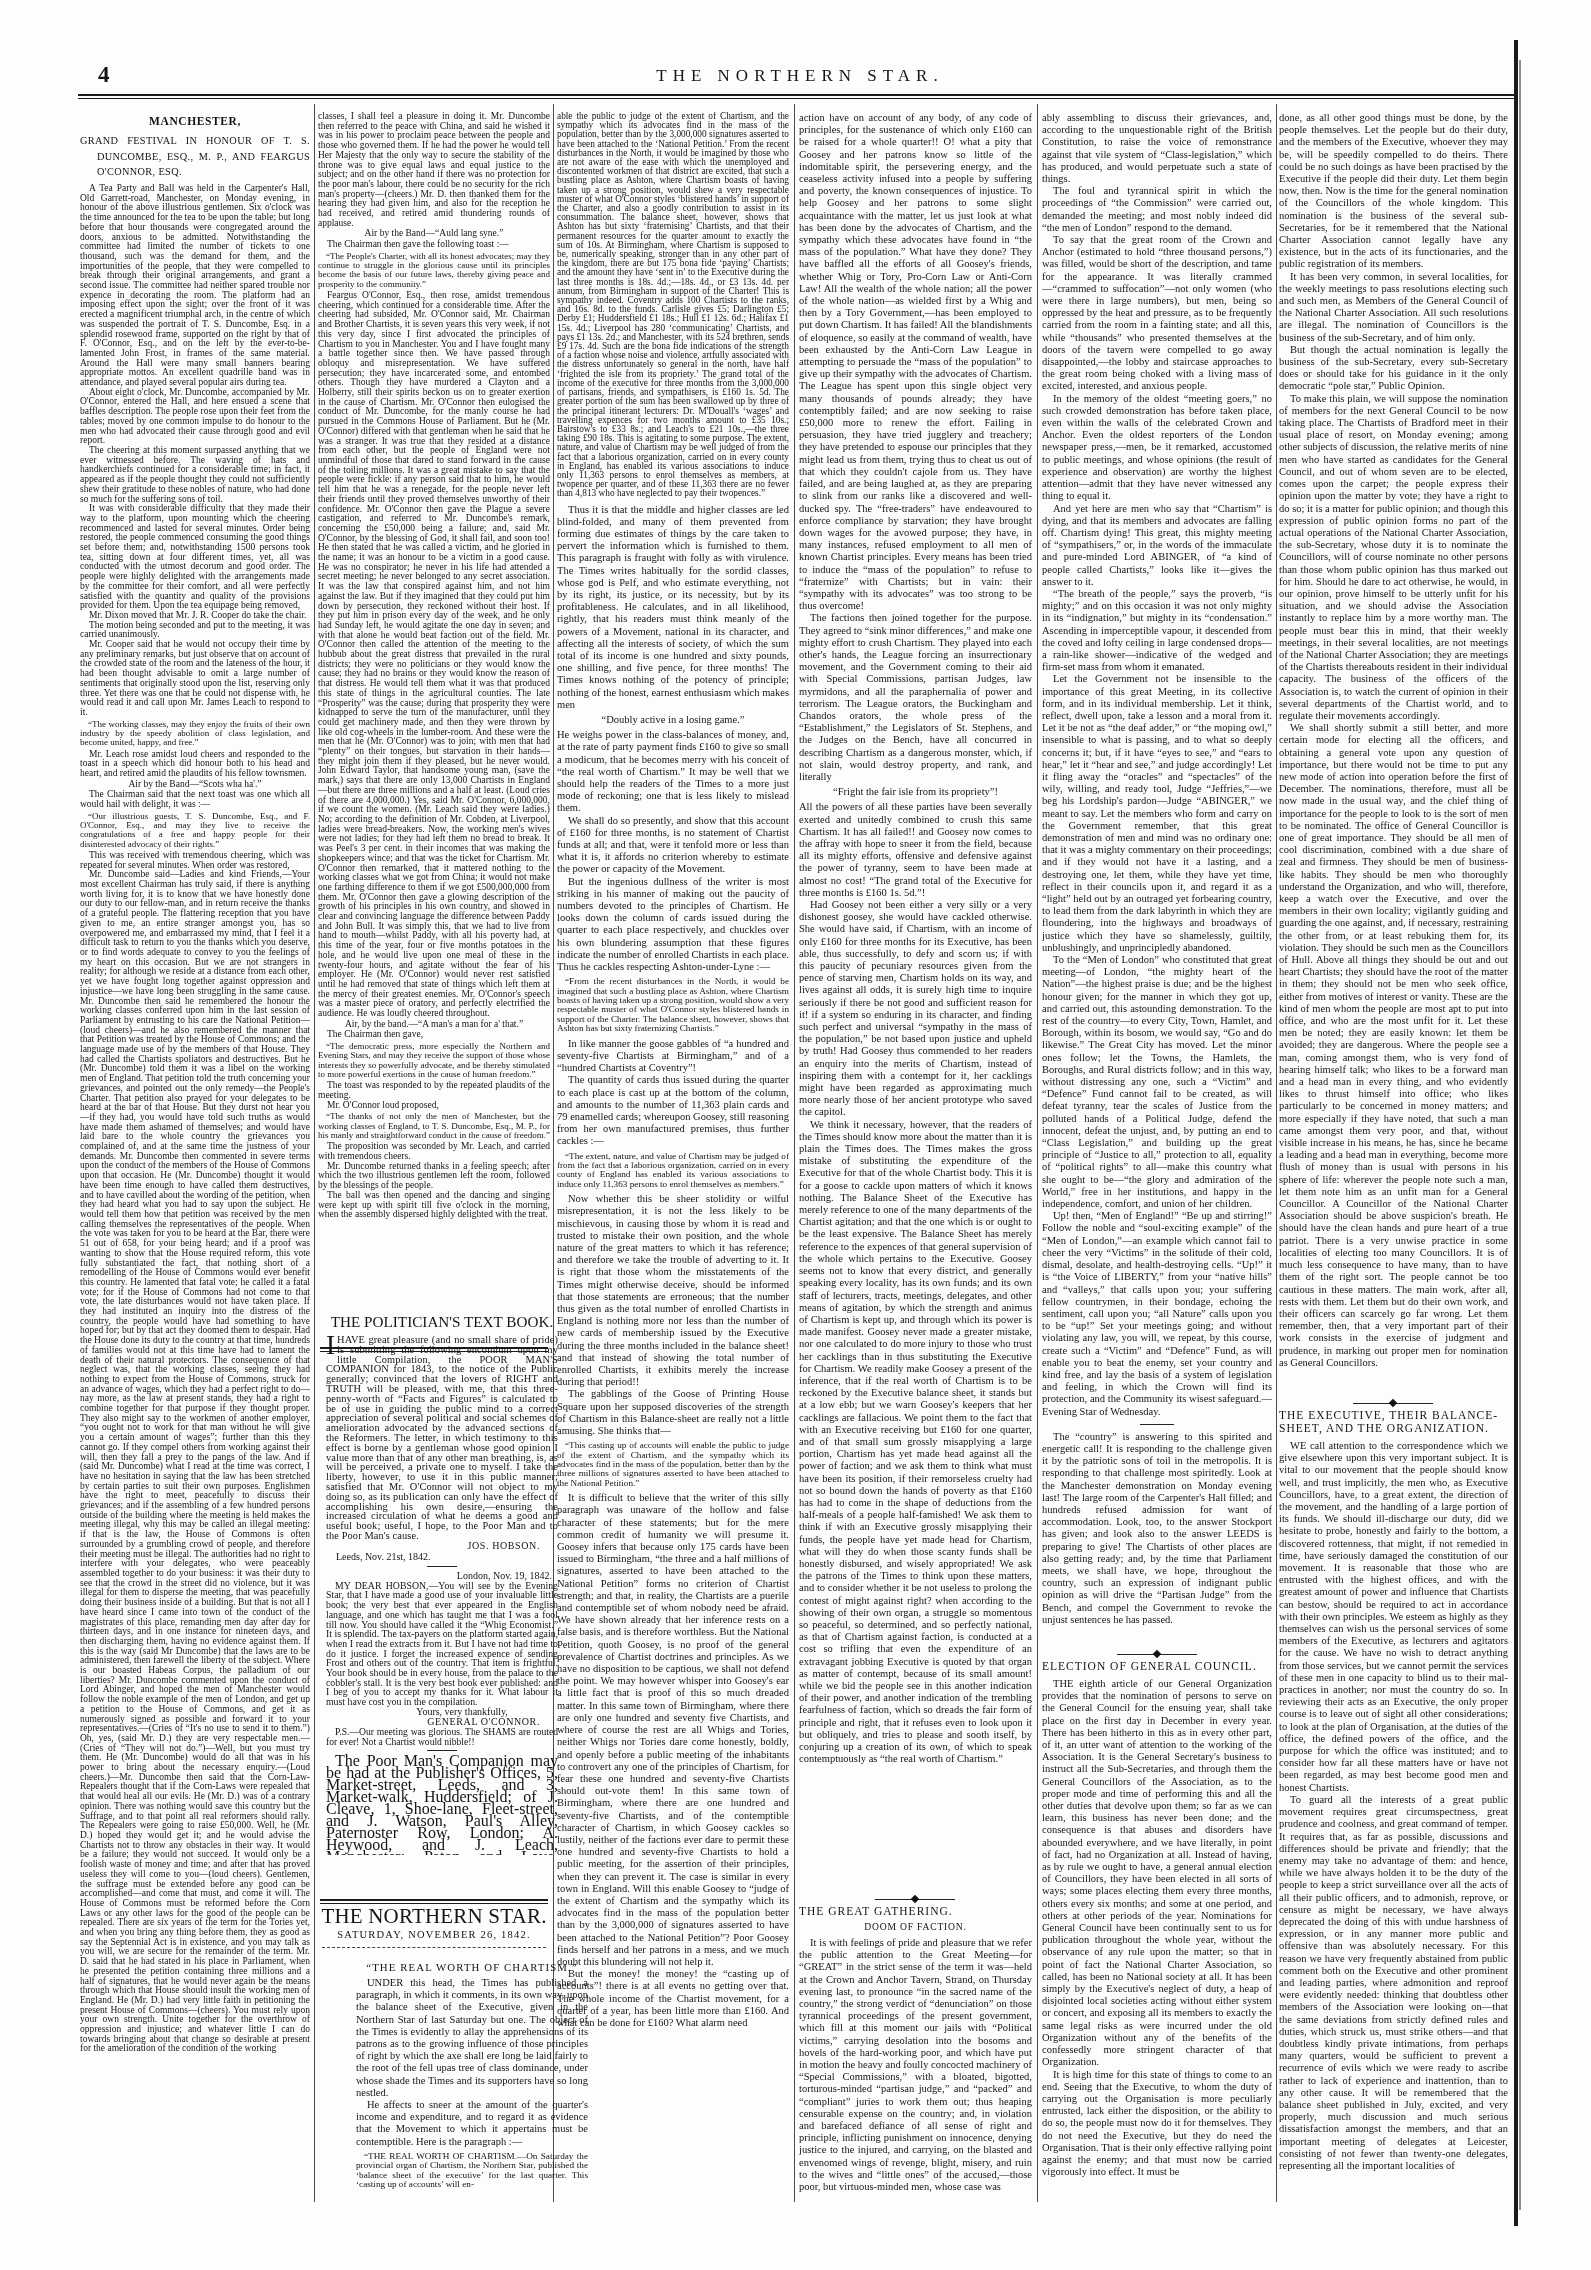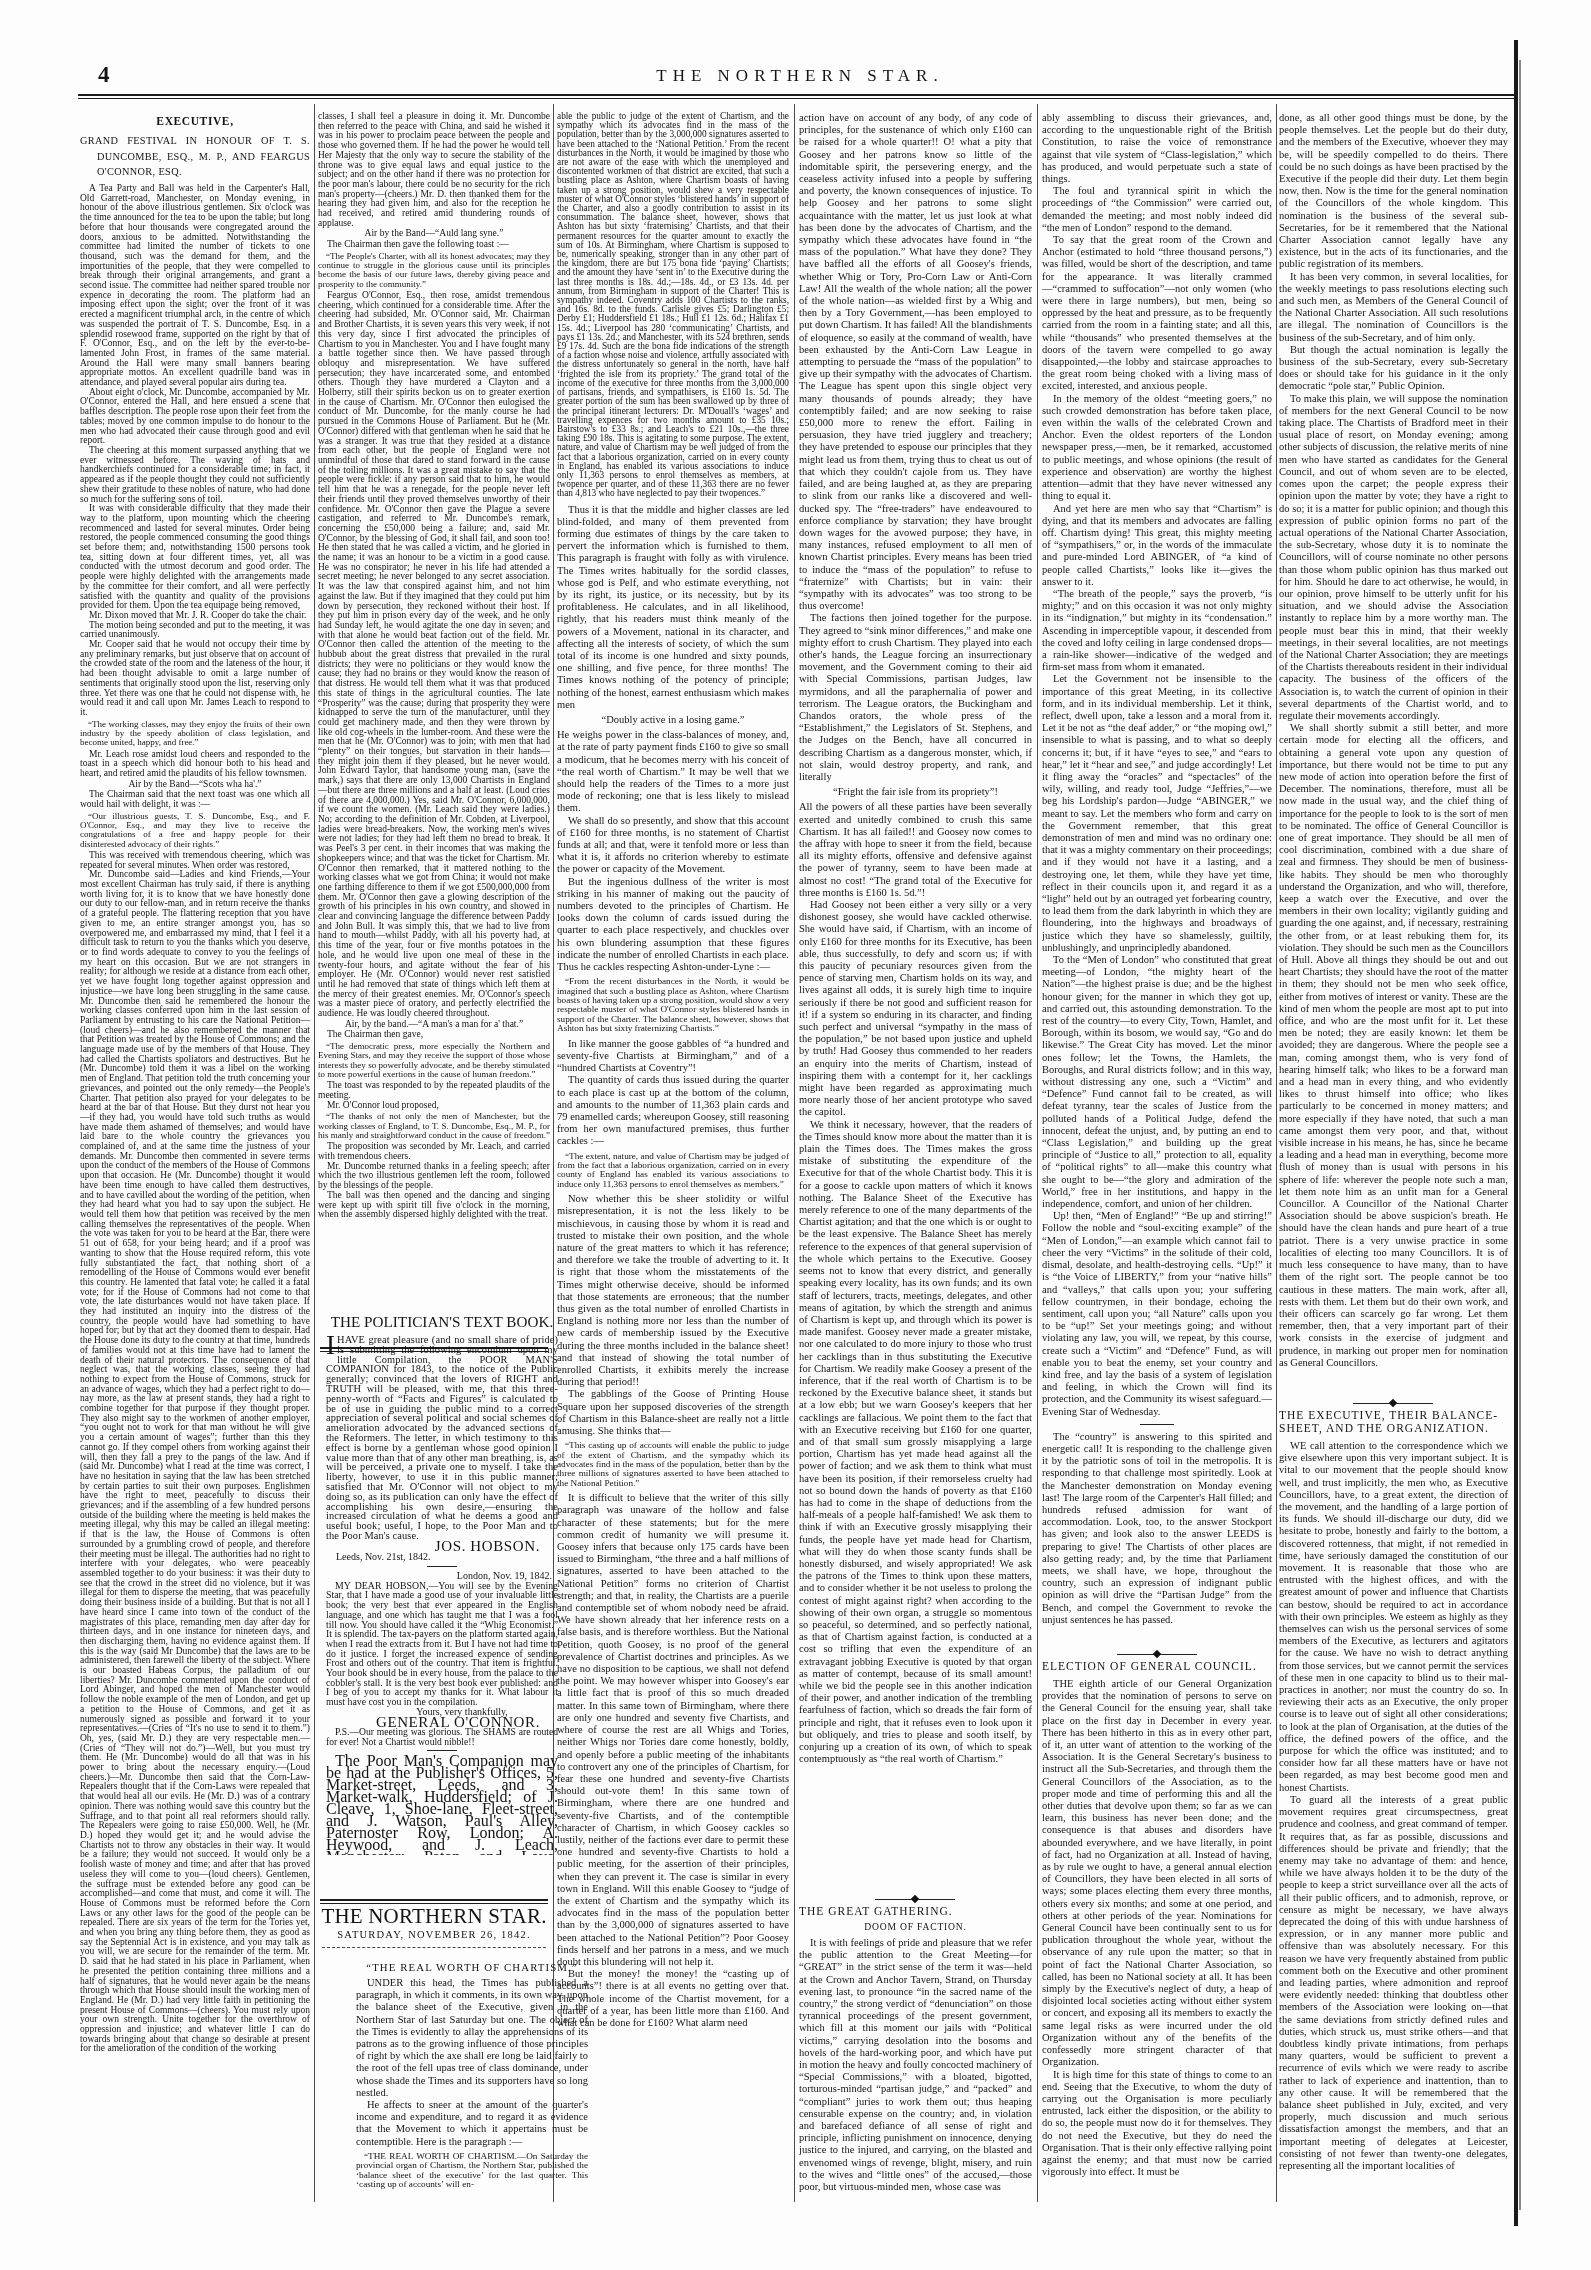--- a/index.html
+++ b/index.html
@@ -27,21 +27,21 @@
 .sec-hd{text-align:left;font-size:11.5px;letter-spacing:1px;line-height:13px;white-space:nowrap;}
 .sec-sub{text-align:center;font-size:9.6px;letter-spacing:.8px;line-height:12px;margin-top:3px;}
 .orn{position:absolute;height:7px;}
 .orn::before{content:"";position:absolute;left:0;right:0;top:3px;height:1px;background:#222;}
 .orn::after{content:"";position:absolute;left:50%;top:0;width:6px;height:6px;margin-left:-3px;background:#111;transform:rotate(45deg);}
 .dbl{position:absolute;height:5px;border-top:2px solid #1c1c1c;border-bottom:1px solid #1c1c1c;box-sizing:border-box;}
 
 .pol-hd{font-size:15.2px;line-height:18px;text-align:center;white-space:nowrap;margin-bottom:4px;}
 .seg p.pol-body{font-size:10.4px;line-height:9.8px;text-indent:0;letter-spacing:.1px;}
 .seg p.pol-body::first-letter{float:left;font-size:27px;line-height:19px;margin:1px 2px 0 0;}
-.sig{text-align:right;font-size:15px;line-height:10px;letter-spacing:.6px;padding-right:18px;}
+.sig{text-align:right;font-size:10px;line-height:10px;letter-spacing:.6px;padding-right:18px;}
 .place{font-size:10px;line-height:11px;padding-left:10px;}
 .short-rule{width:30px;height:1px;background:#222;margin:4px auto;}
 .ldate{text-align:right;font-size:10px;line-height:10px;padding-right:6px;}
 .seg p.letter{font-size:9.8px;line-height:9.7px;text-indent:9px;}
 .closing{text-align:center;font-size:10px;line-height:10px;padding-left:40px;}
 .seg p.ps{font-size:9.6px;line-height:9.7px;text-indent:9px;}
 .seg p.ad{font-size:16px;line-height:12px;text-indent:9px;}
 
 .mast-title{font-size:21px;line-height:22px;text-align:center;letter-spacing:.2px;white-space:nowrap;}
 .mast-date{font-size:10.5px;line-height:12px;text-align:center;letter-spacing:1.2px;margin-top:2px;}
@@ -61,21 +61,21 @@
 
   <div class="vr" style="left:314px"></div>
   <div class="vr" style="left:553px"></div>
   <div class="vr" style="left:794px"></div>
   <div class="vr" style="left:1037px"></div>
   <div class="vr" style="left:1276px"></div>
   <div class="binding"></div>
   <div class="binding2"></div>
 
   <div class="seg" style="left:80px;top:112px;width:230px;height:72px;">
-    <div class="hd-man">EXECUTIVE,</div>
+    <div class="hd-man">MANCHESTER,</div>
     <div class="subhd">GRAND FESTIVAL IN HONOUR OF T. S. DUNCOMBE, ESQ., M. P., AND FEARGUS O'CONNOR, ESQ.</div>
   </div>
   <div class="seg sm" style="left:80px;top:184px;width:230px;height:2016px;">
     <p>A Tea Party and Ball was held in the Carpenter's Hall, Old Garrett-road, Manchester, on Monday evening, in honour of the above illustrious gentlemen. Six o'clock was the time announced for the tea to be upon the table; but long before that hour thousands were congregated around the doors, anxious to be admitted. Notwithstanding the committee had limited the number of tickets to one thousand, such was the demand for them, and the importunities of the people, that they were compelled to break through their original arrangements, and grant a second issue. The committee had neither spared trouble nor expence in decorating the room. The platform had an imposing effect upon the sight; over the front of it was erected a magnificent triumphal arch, in the centre of which was suspended the portrait of T. S. Duncombe, Esq. in a splendid rosewood frame, supported on the right by that of F. O'Connor, Esq., and on the left by the ever-to-be-lamented John Frost, in frames of the same material. Around the Hall were many small banners bearing appropriate mottos. An excellent quadrille band was in attendance, and played several popular airs during tea.</p>
     <p>About eight o'clock, Mr. Duncombe, accompanied by Mr. O'Connor, entered the Hall, and here ensued a scene that baffles description. The people rose upon their feet from the tables; moved by one common impulse to do honour to the men who had advocated their cause through good and evil report.</p>
     <p>The cheering at this moment surpassed anything that we ever witnessed before. The waving of hats and handkerchiefs continued for a considerable time; in fact, it appeared as if the people thought they could not sufficiently shew their gratitude to these nobles of nature, who had done so much for the suffering sons of toil.</p>
     <p>It was with considerable difficulty that they made their way to the platform, upon mounting which the cheering recommenced and lasted for several minutes. Order being restored, the people commenced consuming the good things set before them; and, notwithstanding 1500 persons took tea, sitting down at four different times, yet, all was conducted with the utmost decorum and good order. The people were highly delighted with the arrangements made by the committee for their comfort, and all were perfectly satisfied with the quantity and quality of the provisions provided for them. Upon the tea equipage being removed,</p>
     <p>Mr. Dixon moved that Mr. J. R. Cooper do take the chair.</p>
     <p>The motion being seconded and put to the meeting, it was carried unanimously.</p>
     <p>Mr. Cooper said that he would not occupy their time by any preliminary remarks, but just observe that on account of the crowded state of the room and the lateness of the hour, it had been thought advisable to omit a large number of sentiments that originally stood upon the list, reserving only three. Yet there was one that he could not dispense with, he would read it and call upon Mr. James Leach to respond to it.</p>

